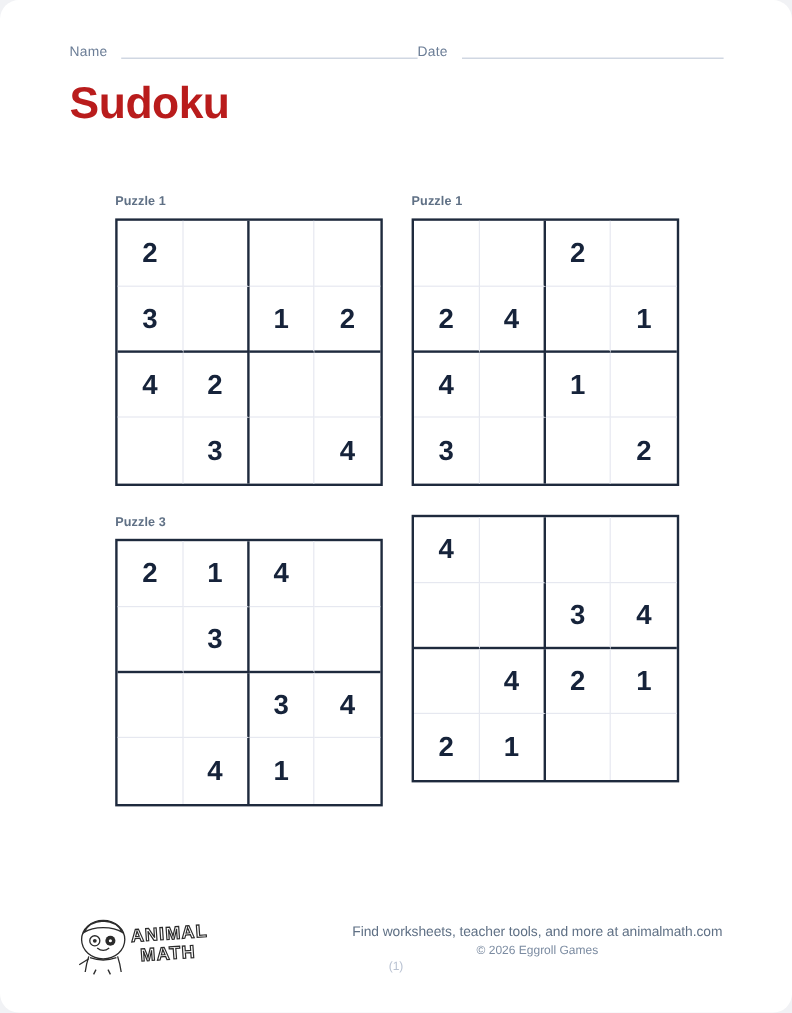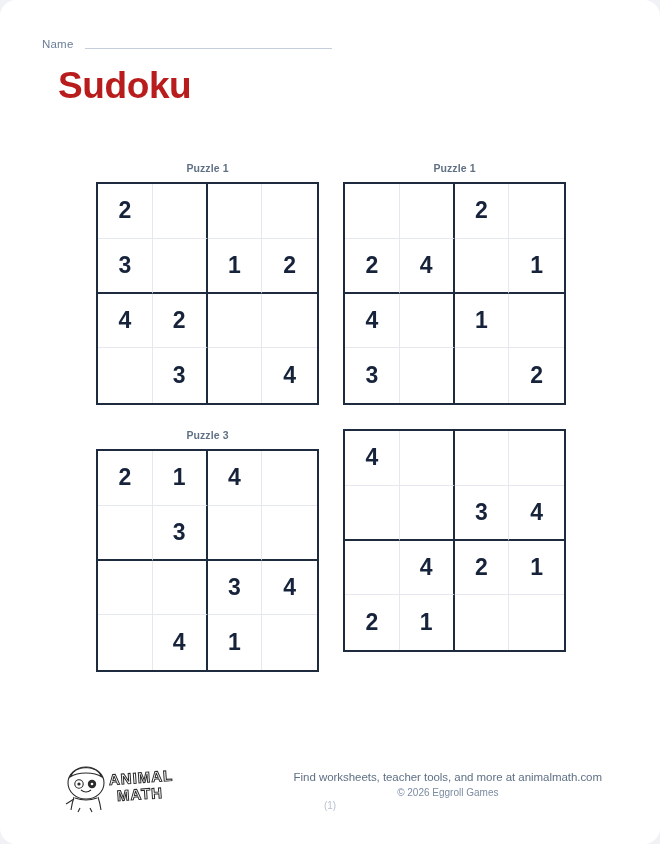--- a/index.html
+++ b/index.html
@@ -20,21 +20,21 @@
     height: 844px;
     background: #ffffff;
     border-radius: 16px;
     overflow: hidden;
   }
 
   
   .meta-row {
     position: absolute;
     top: 38px;
-    left: 42px;
+    left: 58px;
     width: 545px;
     display: flex;
     align-items: flex-end;
   }
   .meta-field {
     display: flex;
     align-items: flex-end;
   }
   .meta-field.name { width: 290px; }
   .meta-field.date { width: 255px; margin-left: 0; }
@@ -83,21 +83,20 @@
     width: 470px;
   }
   .puzzle-row {
     display: flex;
     gap: 24px;
   }
   .puzzle-row + .puzzle-row { margin-top: 24px; }
 
   .puzzle {
     width: 223px;
-    text-align: center;
   }
   .puzzle-label {
     font-size: 10.5px;
     font-weight: bold;
     color: #5f7085;
     letter-spacing: .1px;
     line-height: 13px;
     margin-bottom: 7px;
   }
   .grid {
@@ -170,20 +169,24 @@
   }
 </style>
 </head>
 <body>
 
 <div class="page">
 
   <div class="meta-row">
     <div class="meta-field name">
       <span class="meta-label">Name</span>
+      <span class="meta-rule"></span>
+    </div>
+    <div class="meta-field date">
+      <span class="meta-label">Date</span>
       <span class="meta-rule"></span>
     </div>
   </div>
 
   <div class="title">Sudoku</div>
 
   <div class="puzzles">
     <div class="puzzle-row">
         <div class="puzzle">
           <div class="puzzle-label">Puzzle 1</div>

